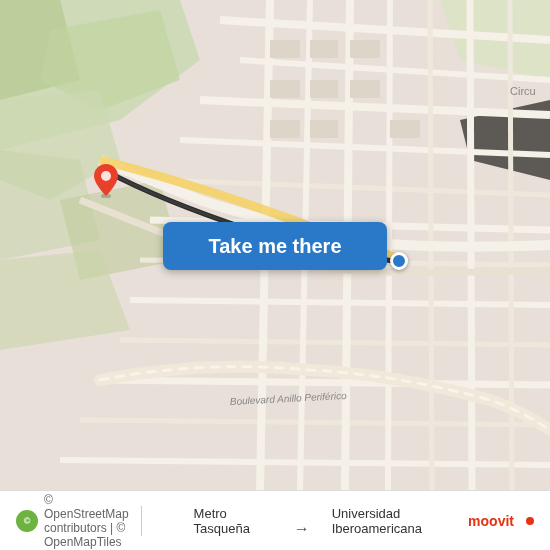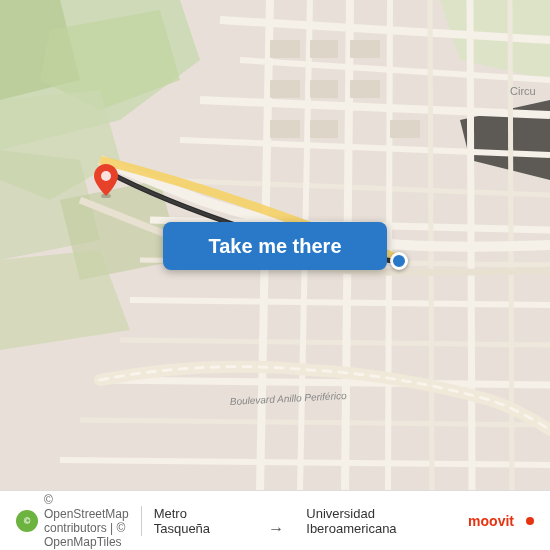--- a/index.html
+++ b/index.html
@@ -98,20 +98,21 @@
       width: 1px;
       height: 30px;
       background: #ccc;
       margin: 0 12px;
     }
 
     .footer-nav {
       display: flex;
       align-items: flex-end;
       gap: 12px;
+      margin-left: 40px;
     }
 
     .footer-station {
       font-size: 13px;
       color: #333;
       font-weight: 500;
     }
 
     .footer-arrow {
       font-size: 16px;

